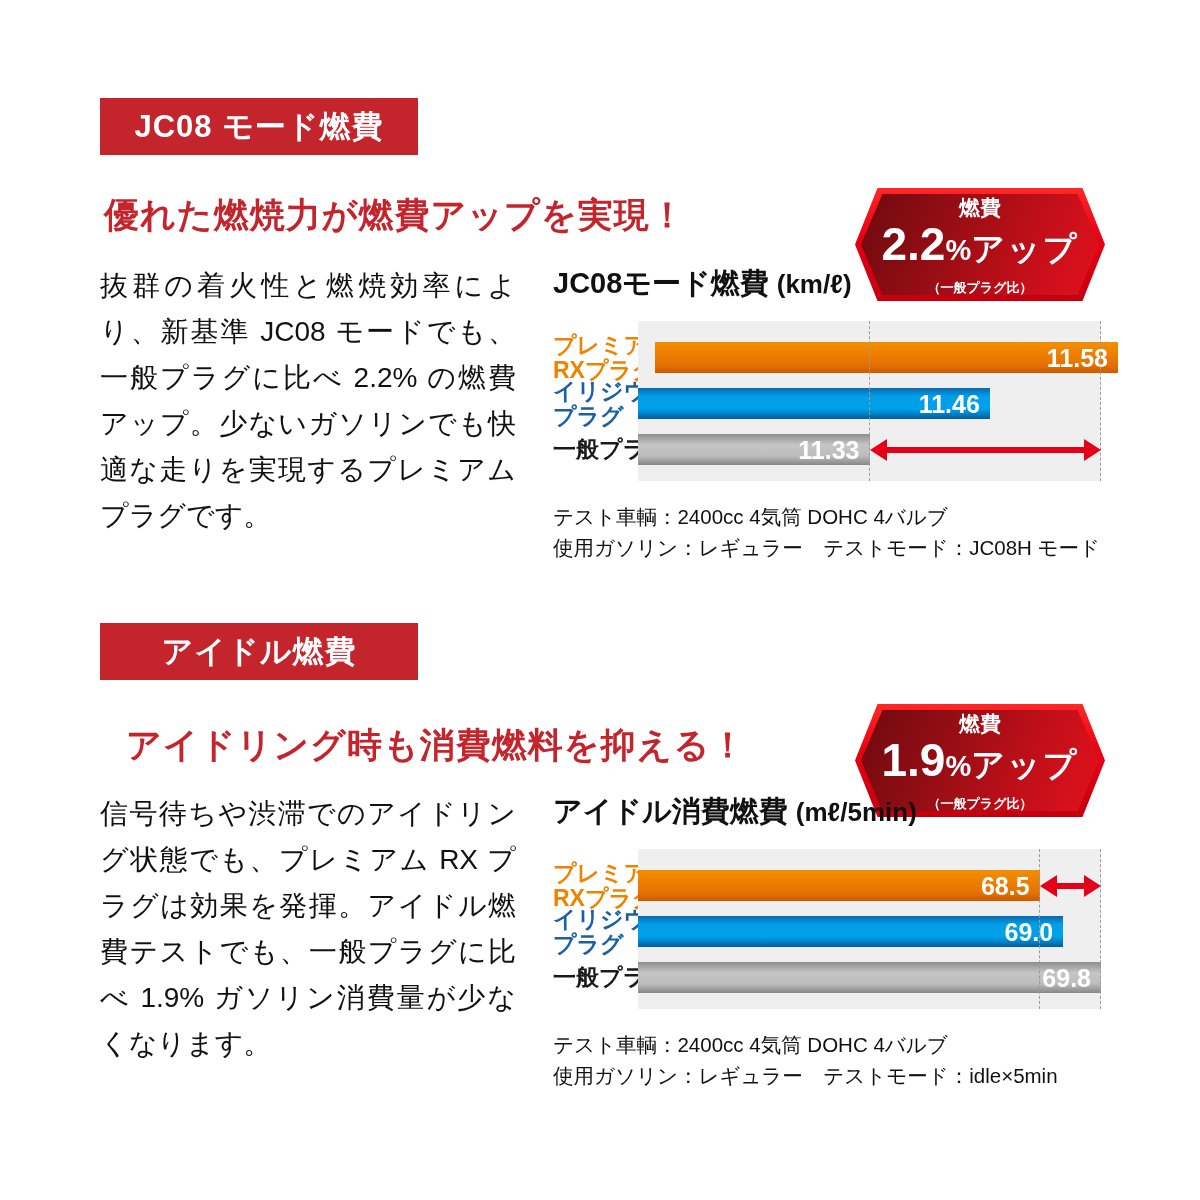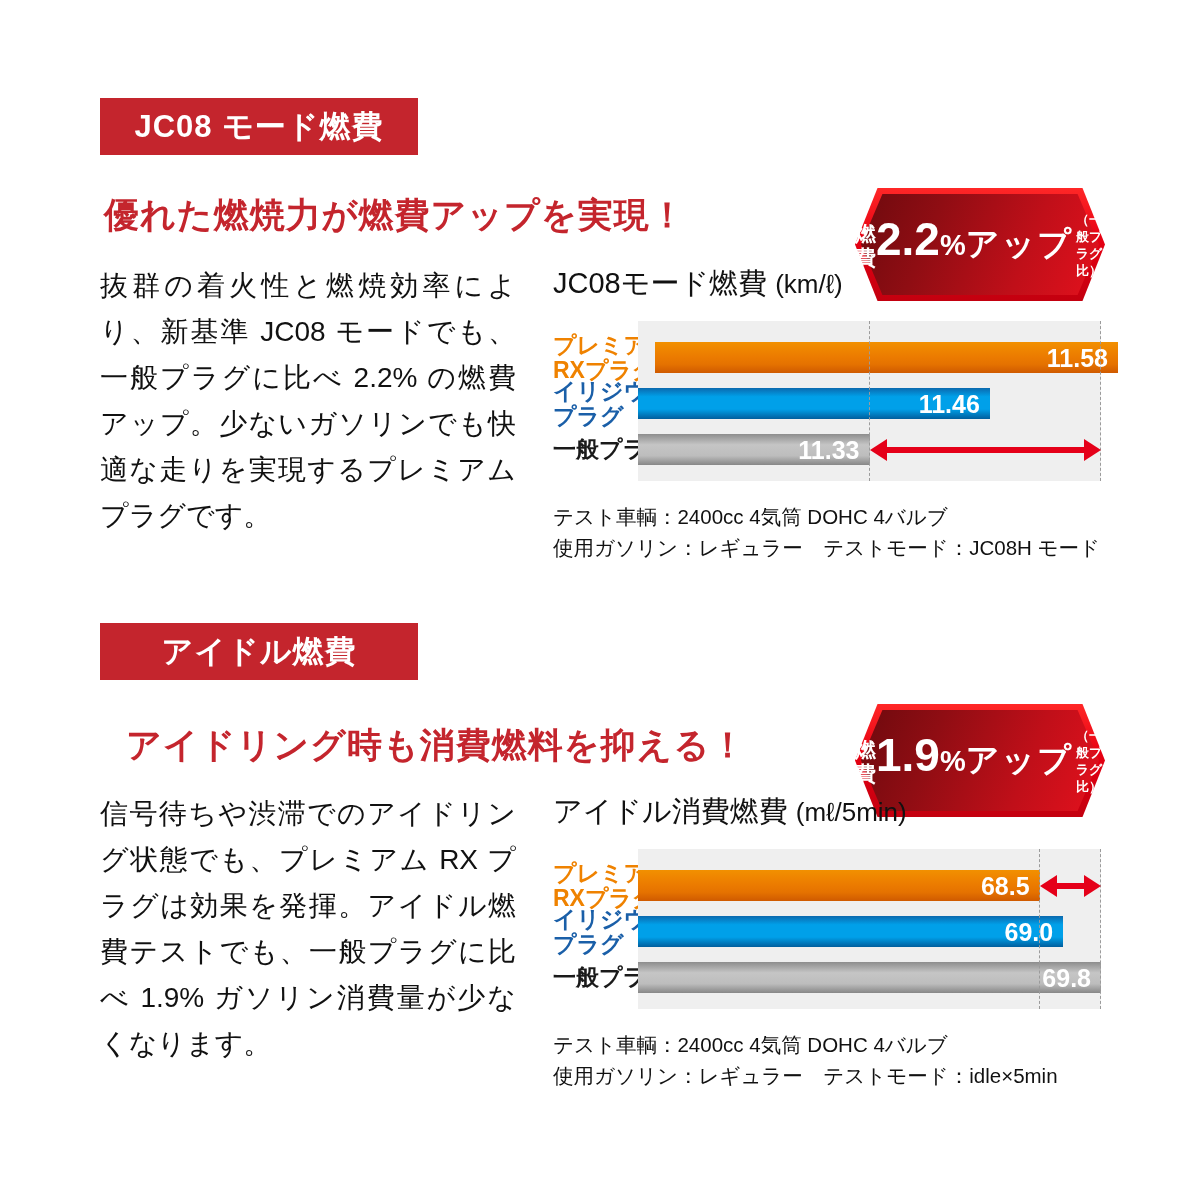--- a/index.html
+++ b/index.html
@@ -51,34 +51,34 @@
     background:linear-gradient(180deg,#ff2727 0%,#e60012 45%,#c3000f 100%);
     clip-path:polygon(0 50%, 9% 0, 91% 0, 100% 50%, 91% 100%, 9% 100%);
   }
   .ribbon .hex-inner {
     position:absolute; inset:6px;
     background:linear-gradient(112deg,#6e0a0e 0%,#8f0d13 30%,#c00f19 68%,#e3111d 100%);
     clip-path:polygon(0 50%, 9% 0, 91% 0, 100% 50%, 91% 100%, 9% 100%);
   }
   .ribbon .hex-content {
     position:absolute; inset:0; color:#fff; text-align:center;
-    display:flex; align-items:center; justify-content:center;
+    display:flex; flex-direction:column; align-items:center; justify-content:center;
   }
   .ribbon .rb-top { font-size:21px; font-weight:bold; line-height:24px; margin-top:2px; }
   .ribbon .rb-main { line-height:48px; white-space:nowrap; }
   .ribbon .rb-value { font-size:46px; font-weight:bold; }
   .ribbon .rb-unit { font-size:29px; font-weight:bold; }
   .ribbon .rb-suffix { font-size:33px; font-weight:bold; letter-spacing:2px; }
   .ribbon .rb-note { font-size:13px; font-weight:bold; line-height:17px; }
 
   
   .chart-block { position:absolute; left:553px; width:548px; }
   #chart-block-1 { top:264px; }
   #chart-block-2 { top:792px; }
-  .chart-title { font-size:29px; font-weight:normal; color:#111; white-space:nowrap; }
+  .chart-title { font-size:29px; font-weight:bold; color:#111; white-space:nowrap; }
   .chart-title .unit { font-size:26px; }
 
   .chart-area { position:relative; margin-top:17px; height:160px; width:548px; }
   .label-col { position:absolute; left:0; top:0; width:85px; height:100%; }
   .row-label {
     position:absolute; left:0; height:31px;
     display:flex; flex-direction:column; justify-content:center;
     font-size:23px; font-weight:bold; line-height:25px; white-space:nowrap;
   }
   .row-label:nth-child(1){ top:21px; color:#ef8200; }

